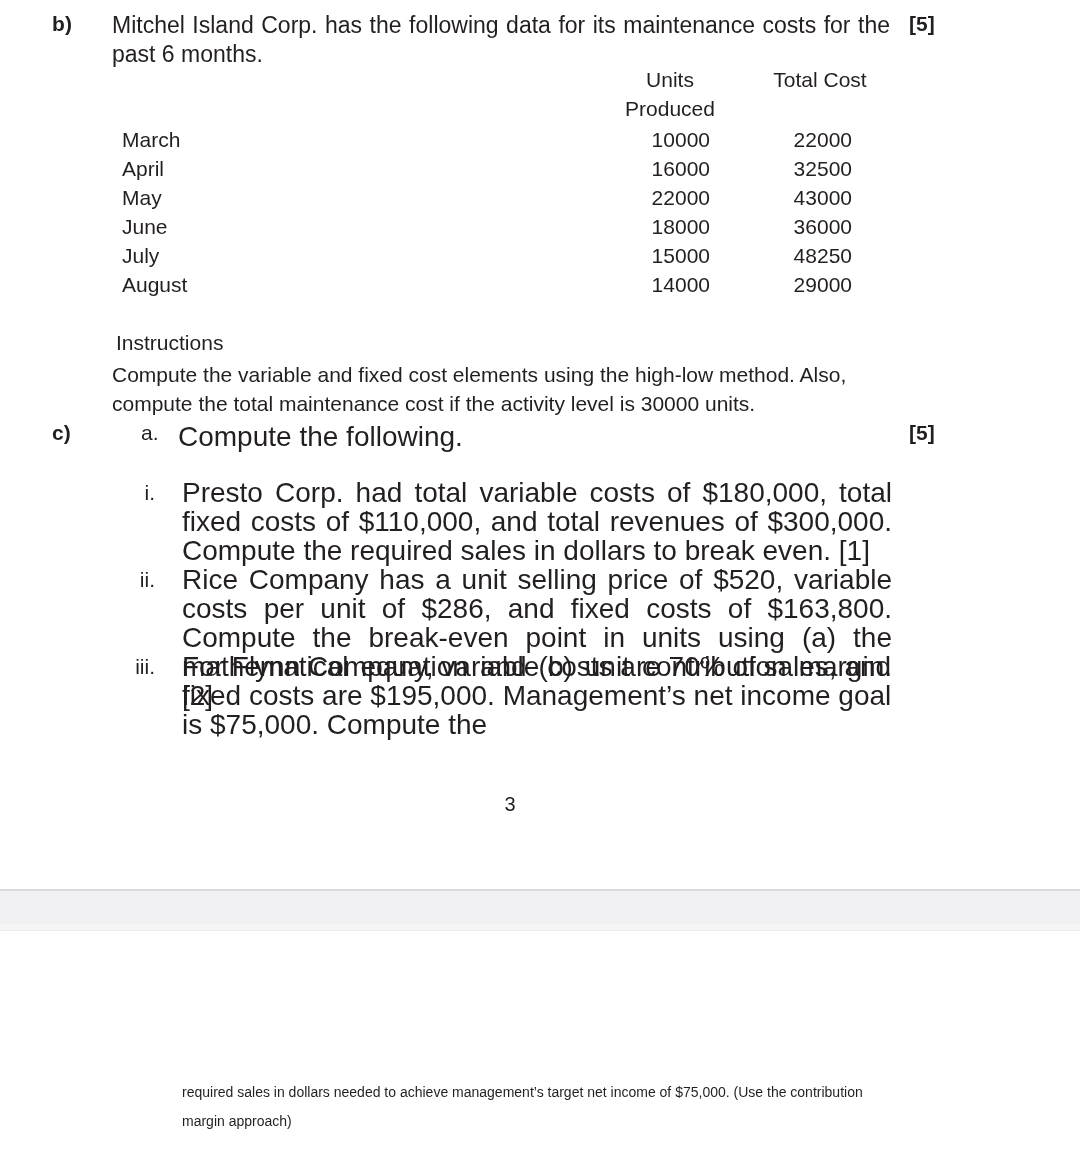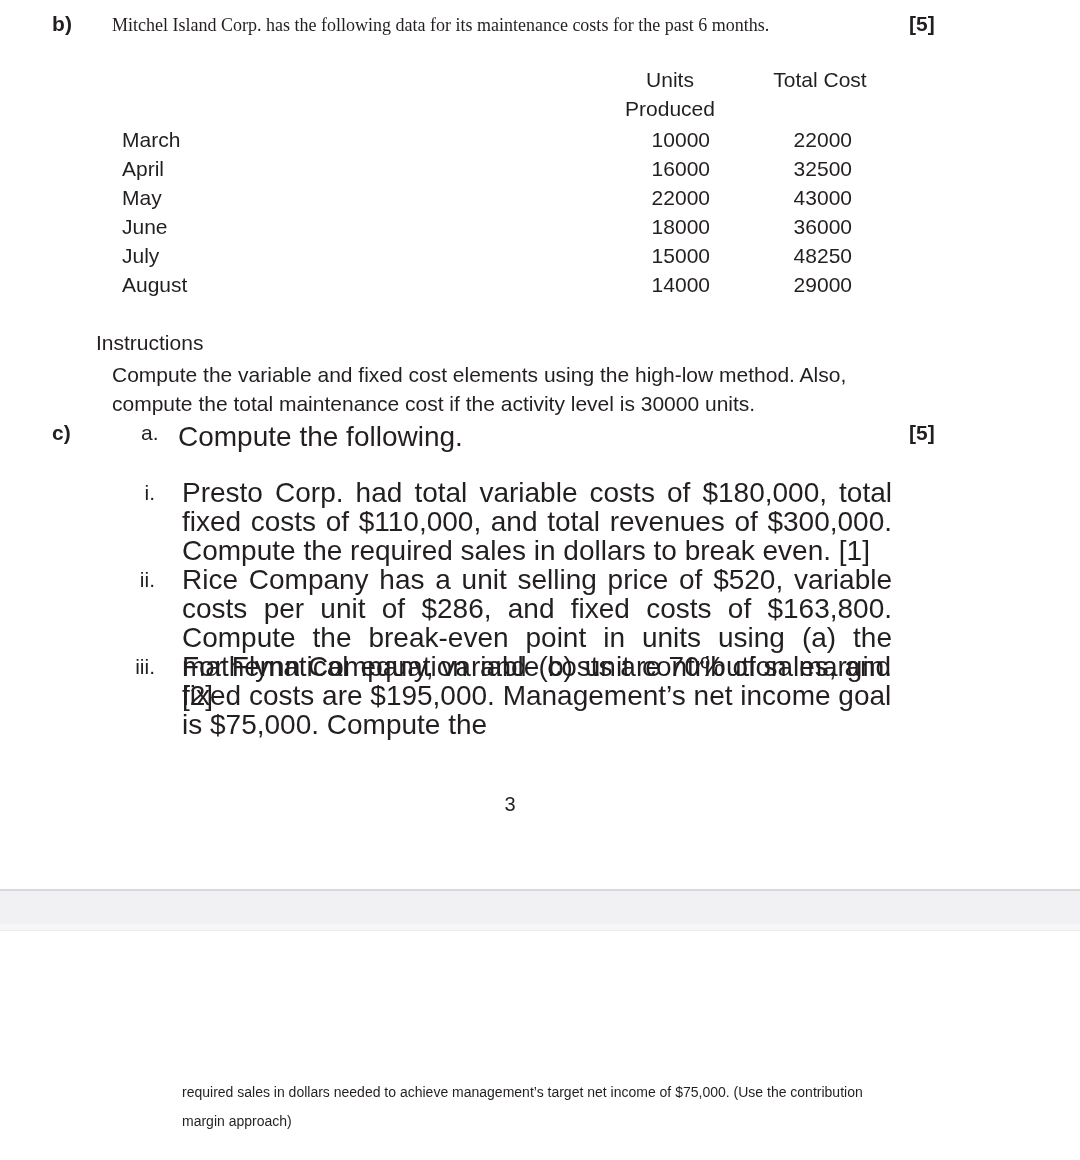--- a/index.html
+++ b/index.html
@@ -36,25 +36,24 @@
     top: 12px;
     font-size: 21px;
     font-weight: bold;
     letter-spacing: 0.2px;
   }
   .qb-text {
     position: absolute;
     left: 112px;
     top: 11px;
     width: 778px;
-    font-size: 18px;
+    font-size: 23px;
     line-height: 29px;
     text-align: justify;
     text-justify: inter-word;
-    font-family: Liberation Serif, serif;
   }
   .marks-b {
     position: absolute;
     left: 909px;
     top: 12px;
     font-size: 21px;
     font-weight: bold;
   }
 
   
@@ -108,21 +107,21 @@
     position: absolute;
     left: 700px;
     top: 0;
     width: 152px;
     text-align: right;
   }
 
   
   .instructions-head {
     position: absolute;
-    left: 96px;
+    left: 116px;
     top: 331px;
     font-size: 21px;
     text-align: right;
   }
   .instructions-body {
     position: absolute;
     left: 112px;
     top: 360px;
     width: 786px;
     font-size: 21px;

